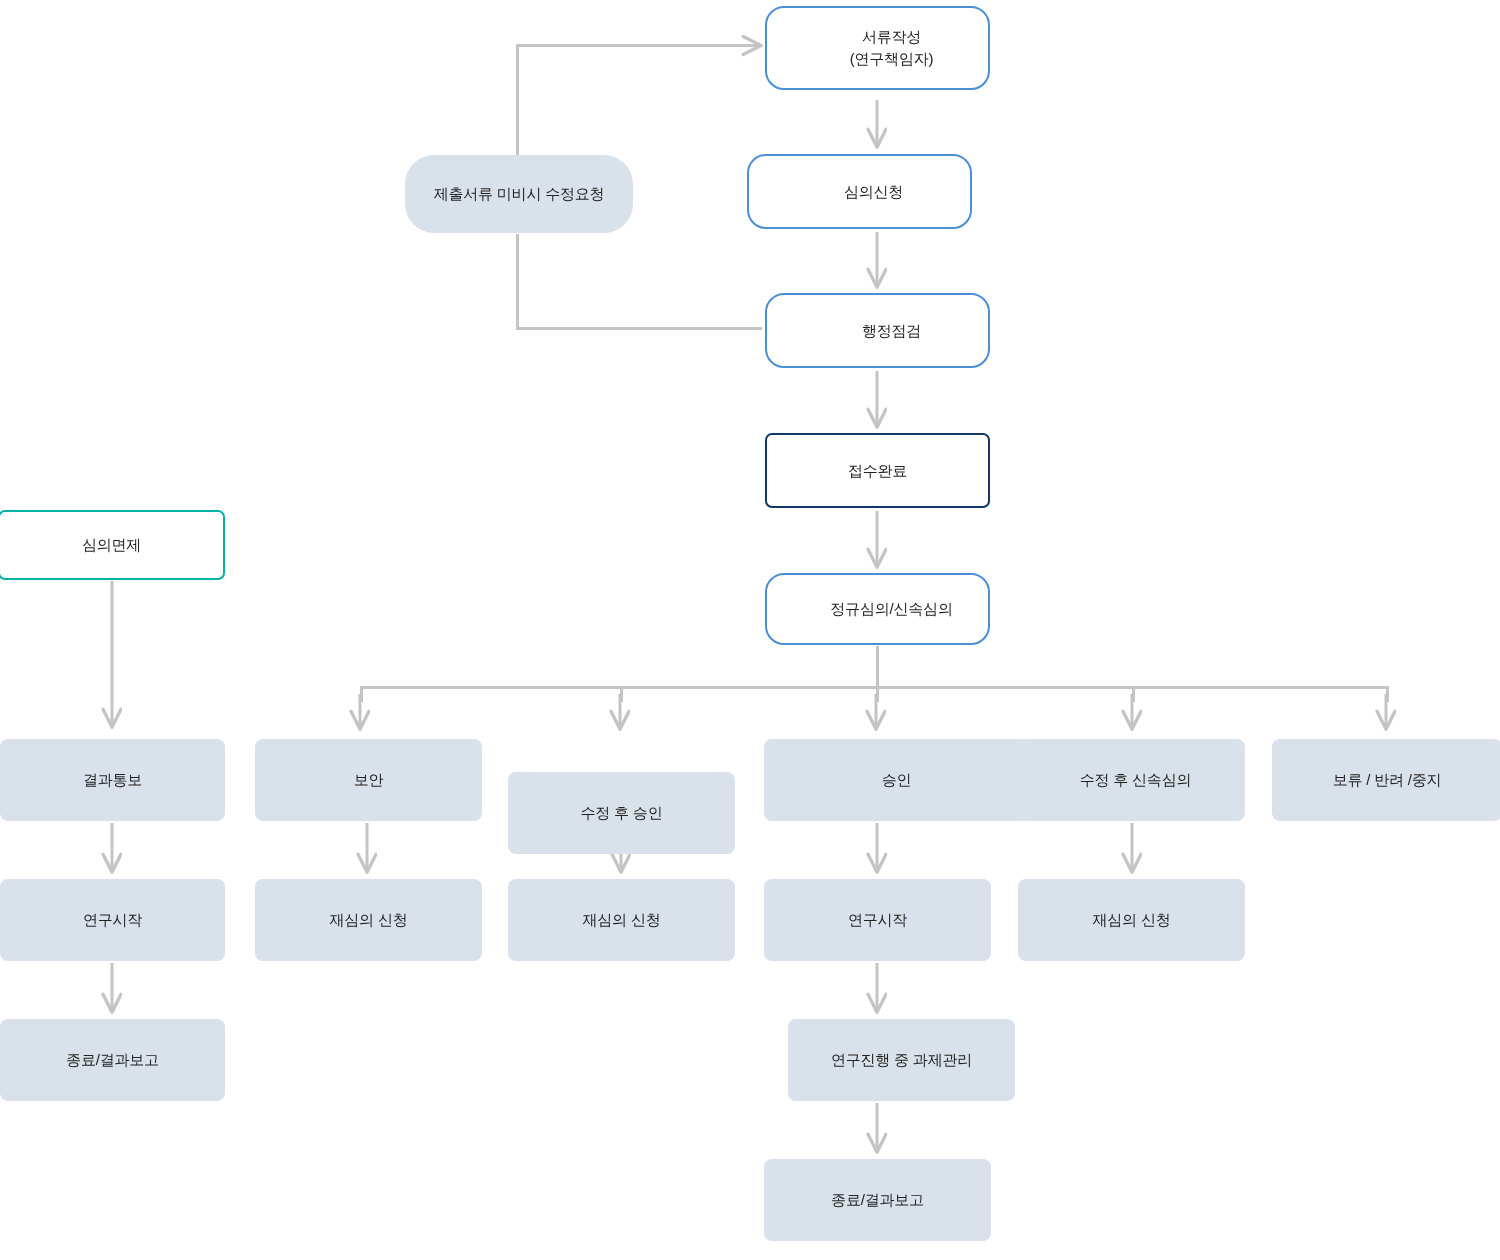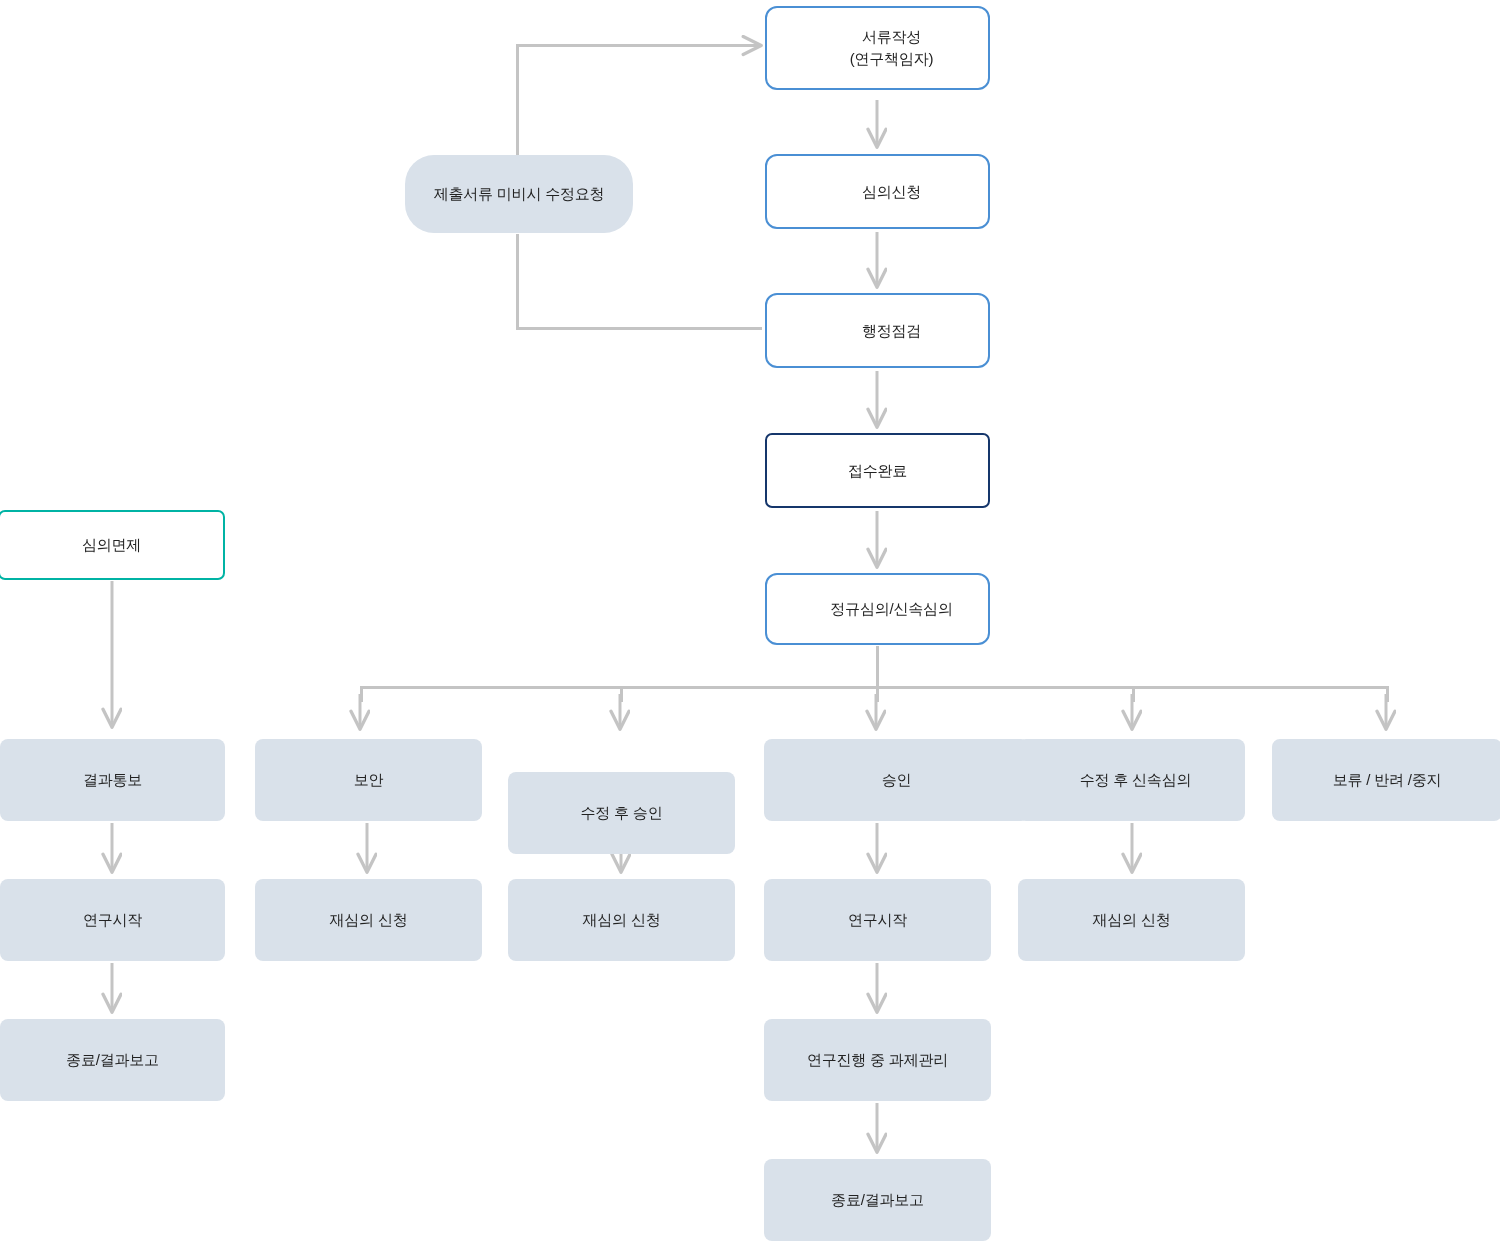--- a/index.html
+++ b/index.html
@@ -28,21 +28,21 @@
     font-size: 15px;
     line-height: 1.45;
     color: #222222;
     letter-spacing: -0.2px;
     white-space: pre-line;
   }
   
   .node.outline-blue {
     background: #ffffff;
     border: 2px solid #4a8fd4;
-    border-radius: 12px;
+    border-radius: 19px;
     padding-left: 28px;
   }
   
   .node.outline-navy {
     background: #ffffff;
     border: 2px solid #15366b;
     border-radius: 7px;
   }
   
   .node.outline-teal {
@@ -125,21 +125,21 @@
 
       <line x1="877" y1="1103" x2="877" y2="1151"></line>
     </g>
   </svg>
 
   <div class="node outline-blue" style="left:765px; top:6px; width:225px; height:84px;">서류작성
 (연구책임자)</div>
 
   <div class="node filled" style="left:405px; top:155px; width:228px; height:78px;border-radius:29px;">제출서류 미비시 수정요청</div>
 
-  <div class="node outline-blue" style="left:765px; top:154px; width:225px; height:75px;">심의신청</div>
+  <div class="node outline-blue" style="left:747px; top:154px; width:225px; height:75px;">심의신청</div>
 
   <div class="node outline-navy" style="left:765px; top:433px; width:225px; height:75px;">접수완료</div>
 
   <div class="node outline-blue" style="left:765px; top:293px; width:225px; height:75px;">행정점검</div>
 
   <div class="node outline-blue" style="left:765px; top:573px; width:225px; height:72px;">정규심의/신속심의</div>
 
   <div class="node outline-teal" style="left:-2px; top:510px; width:227px; height:70px;">심의면제</div>
 
   <div class="node filled" style="left:0px; top:739px; width:225px; height:82px;">결과통보</div>
@@ -159,17 +159,17 @@
   <div class="node filled" style="left:255px; top:879px; width:227px; height:82px;">재심의 신청</div>
 
   <div class="node filled" style="left:508px; top:879px; width:227px; height:82px;">재심의 신청</div>
 
   <div class="node filled" style="left:764px; top:879px; width:227px; height:82px;">연구시작</div>
 
   <div class="node filled" style="left:1018px; top:879px; width:227px; height:82px;">재심의 신청</div>
 
   <div class="node filled" style="left:0px; top:1019px; width:225px; height:82px;">종료/결과보고</div>
 
-  <div class="node filled" style="left:764px; top:1019px; width:227px; height:82px;">연구진행 중 과제관리</div>
+  <div class="node filled" style="left:788px; top:1019px; width:227px; height:82px;">연구진행 중 과제관리</div>
 
   <div class="node filled" style="left:764px; top:1159px; width:227px; height:82px;">종료/결과보고</div>
 
 </div>
 
 </body></html>

